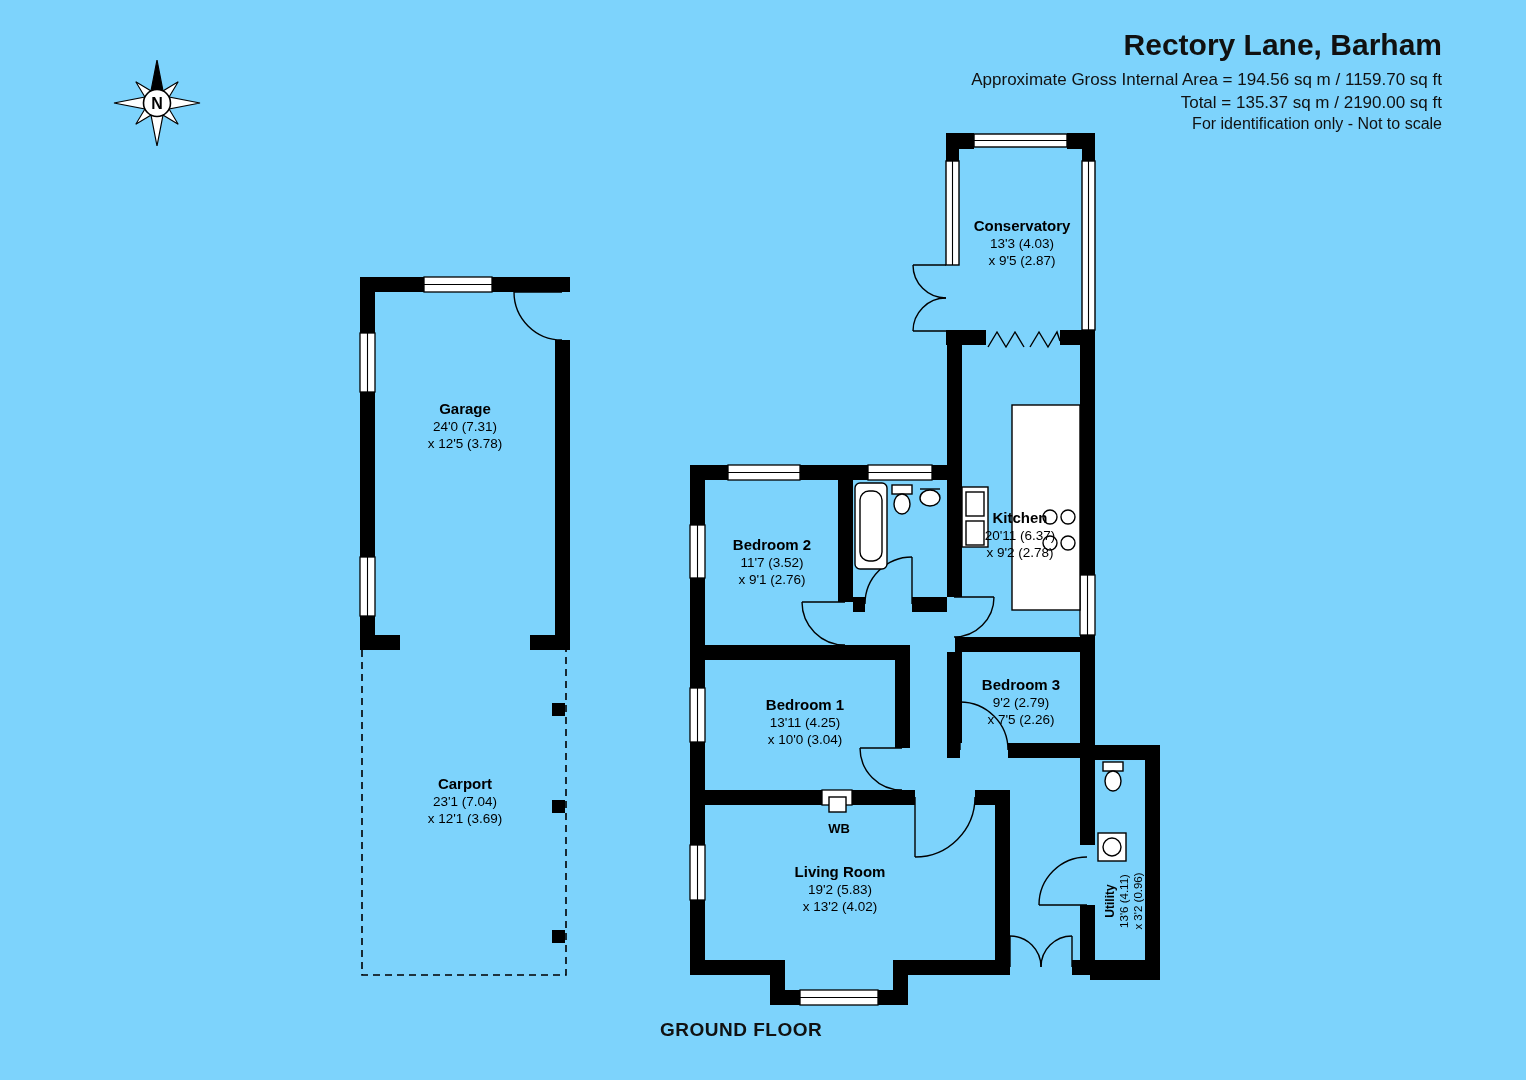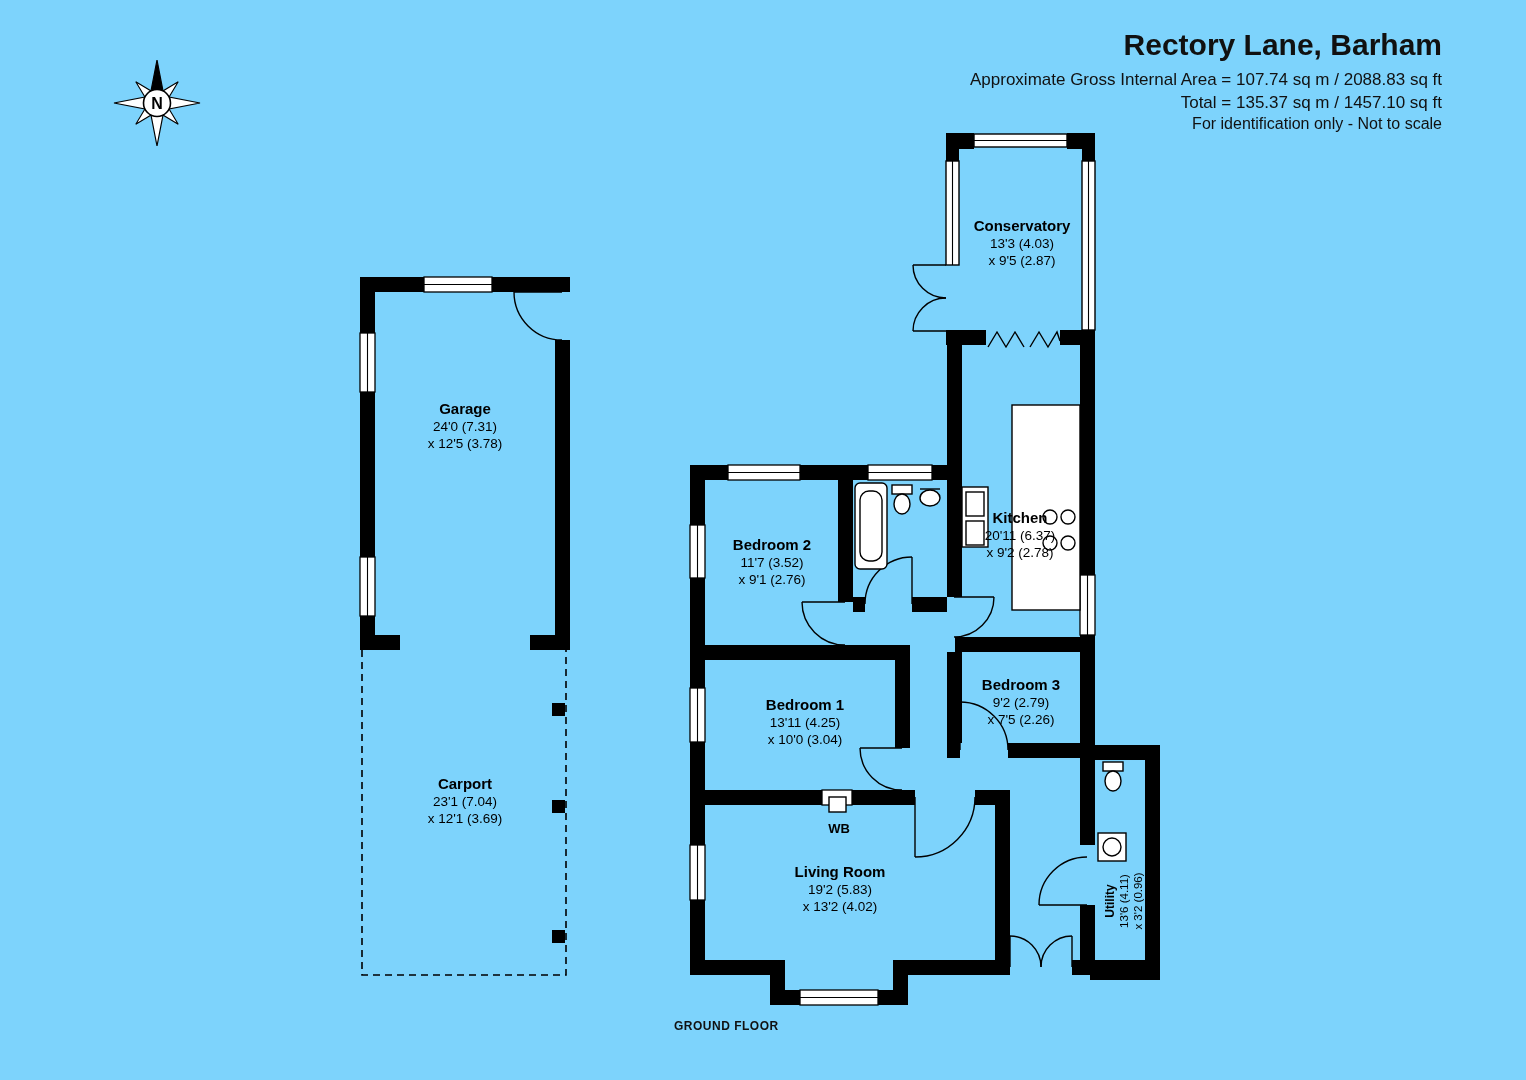--- a/index.html
+++ b/index.html
@@ -2,21 +2,21 @@
 <html><head>
 <meta charset="utf-8">
 <style>
   html,body{margin:0;padding:0;background:#fff;}
   .canvas{position:relative;width:1526px;height:1080px;background:#7dd3fc;overflow:hidden;
           font-family:"Liberation Sans",sans-serif;color:#111;}
   .hdr{position:absolute;top:28px;right:84px;text-align:right;}
   .hdr-title{font-size:30px;font-weight:bold;line-height:34px;margin-bottom:6px;}
   .hdr-line{font-size:17px;line-height:23px;}
   .hdr-note{font-size:16px;line-height:19px;}
-  .floor-label{position:absolute;left:674px;top:1019px;font-size:12px;font-weight:bold;letter-spacing:.5px;}
+  .floor-label{position:absolute;left:660px;top:1019px;font-size:19px;font-weight:bold;letter-spacing:.5px;}
   svg{position:absolute;left:0;top:0;}
   .wall{fill:#000;}
   .thin{stroke:#000;stroke-width:1.4;fill:none;}
   .fixture{stroke:#000;stroke-width:1.4;fill:#fff;}
   .winrect{fill:#fff;stroke:#000;stroke-width:1.3;}
   .winline{stroke:#000;stroke-width:1.1;}
   .glaze{fill:#fff;stroke:#000;stroke-width:1.4;}
   .dash{stroke:#000;stroke-width:1.6;fill:none;stroke-dasharray:7 5;}
   text{fill:#000;}
   .room-name{font:bold 15px "Liberation Sans",sans-serif;text-anchor:middle;}
@@ -26,22 +26,22 @@
   .u-dim{font:11.5px "Liberation Sans",sans-serif;text-anchor:middle;}
   .compass-n{font:bold 16px "Liberation Sans",sans-serif;text-anchor:middle;}
 </style>
 </head>
 <body>
 
 <div class="canvas">
 
   <div class="hdr">
     <div class="hdr-title">Rectory Lane, Barham</div>
-    <div class="hdr-line">Approximate Gross Internal Area = 107.74 sq m / 2088.83 sq ft</div>
-    <div class="hdr-line">Total = 135.37 sq m / 1457.10 sq ft</div>
+    <div class="hdr-line">Approximate Gross Internal Area = 194.56 sq m / 1159.70 sq ft</div>
+    <div class="hdr-line">Total = 135.37 sq m / 2190.00 sq ft</div>
     <div class="hdr-note">For identification only - Not to scale</div>
   </div>
 
   <div class="floor-label">GROUND FLOOR</div>
 
   <svg width="1526" height="1080" viewBox="0 0 1526 1080">
 
     <g>
       <path d="M157 73 L163 97 L187 103 L163 109 L157 133 L151 109 L127 103 L151 97 Z" transform="rotate(45 157 103)" fill="#fff" stroke="#000" stroke-width="1.1"></path>
       <path d="M157 60 L164 96 L200 103 L164 110 L157 146 L150 110 L114 103 L150 96 Z" fill="#fff" stroke="#000" stroke-width="1.2"></path>

